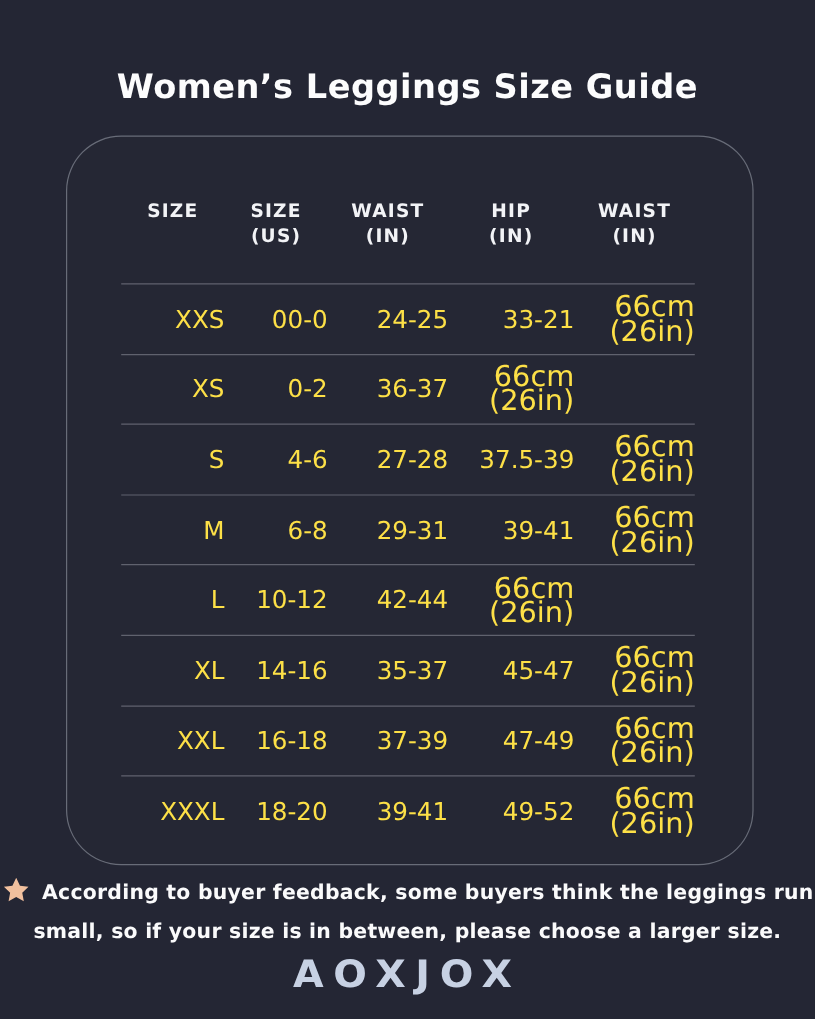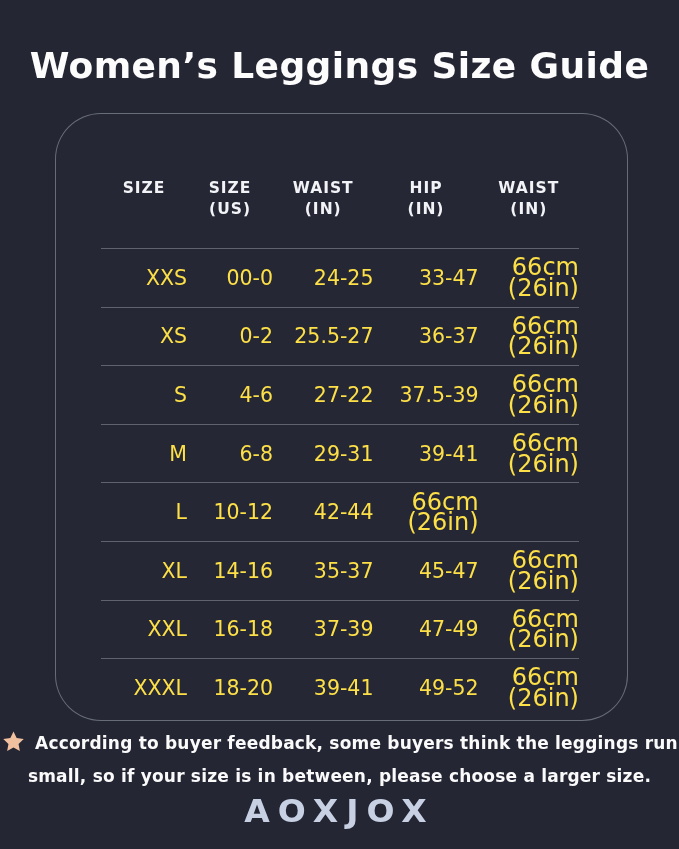--- a/index.html
+++ b/index.html
@@ -10,38 +10,38 @@
     background: #242634;
     font-family: "DejaVu Sans", sans-serif;
     color: #f5f6f8;
     overflow: hidden;
   }
   .title {
     position: absolute;
     top: 40px;
     left: 0;
     right: 0;
-    margin: 5px;
-    text-align: center;
-    font-size: 36px;
+    margin: 16px;
+    text-align: center;
+    font-size: 28px;
     font-weight: bold;
     letter-spacing: 0.4px;
     color: #fcfcfd;
   }
   .panel {
     position: absolute;
     left: 55px;
     top: 113px;
     width: 573px;
     height: 608px;
     box-sizing: border-box;
     border: 1.5px solid rgba(186, 192, 205, 0.45);
     border-radius: 46px;
     background: #252734;
-    padding: 16px 48px 0 45px;
+    padding: 4px 48px 0 45px;
   }
   .t-header {
     display: grid;
     grid-template-columns: 18% 18% 21% 22% 21%;
     padding-top: 48px;
     height: 70px;
     box-sizing: content-box;
   }
   .h-cell {
     text-align: center;
@@ -122,42 +122,41 @@
       <div class="h-cell">
         <div>WAIST</div>
         <div>(IN)</div>
       </div>
     </div>
 
     <div class="t-row">
       <div class="cell">XXS</div>
       <div class="cell">00-0</div>
       <div class="cell">24-25</div>
-      <div class="cell">33-47</div>
+      <div class="cell">33-21</div>
       <div class="cell inseam">
         <div>66cm</div>
         <div>(26in)</div>
       </div>
     </div>
 
     <div class="t-row">
       <div class="cell">XS</div>
       <div class="cell">0-2</div>
-      <div class="cell">25.5-27</div>
       <div class="cell">36-37</div>
       <div class="cell inseam">
         <div>66cm</div>
         <div>(26in)</div>
       </div>
     </div>
 
     <div class="t-row">
       <div class="cell">S</div>
       <div class="cell">4-6</div>
-      <div class="cell">27-22</div>
+      <div class="cell">27-28</div>
       <div class="cell">37.5-39</div>
       <div class="cell inseam">
         <div>66cm</div>
         <div>(26in)</div>
       </div>
     </div>
 
     <div class="t-row">
       <div class="cell">M</div>
       <div class="cell">6-8</div>

